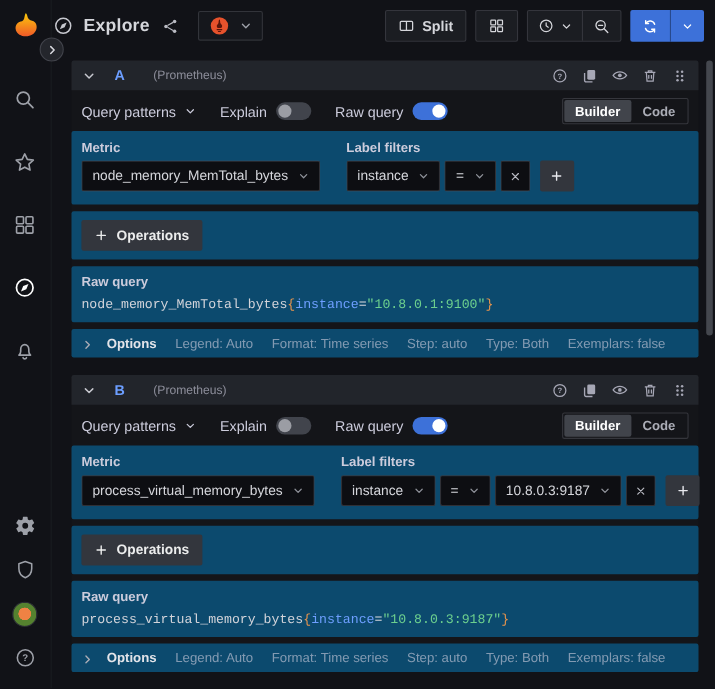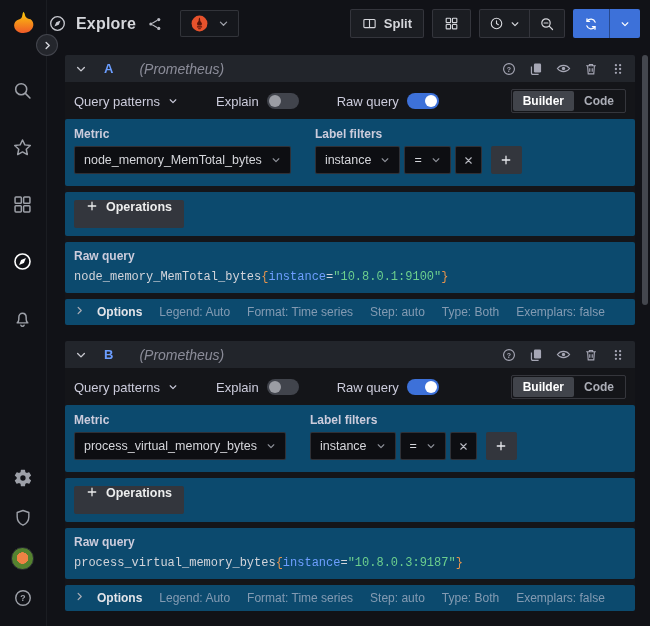--- a/index.html
+++ b/index.html
@@ -66,25 +66,25 @@
   .main { position:absolute; left:65px; top:55px; width:570px; }
   .qcard { background:#141519; border-radius:2px; }
   .qcard + .qcard { margin-top:16px; }
 
   .qhead {
     height:27px; background:#22252b; border-radius:2px 2px 0 0;
     display:flex; align-items:center; padding:0 10px; gap:0; cursor:pointer;
   }
   .qhead .collapse { background:none; border:0; color:#c7c8cf; cursor:pointer; padding:0; margin-right:17px; display:flex; }
   .ref-id { color:var(--ref-id-blue,#6c9eff); font-weight:700; font-size:13px; margin-right:26px; }
-  .ds-label { font-style:italic; font-size:14px; color:rgba(204,204,220,0.62); }
+  .ds-label { font-size:11px; color:rgba(204,204,220,0.62); }
   .qhead-actions { margin-left:auto; display:flex; align-items:center; gap:13px; }
   .qhead-actions button { background:none; border:0; color:rgba(204,204,220,0.78); cursor:pointer; padding:0; display:flex; }
 
-  .qtoolbar { display:flex; align-items:center; padding:7px 9px 6px; gap:38px; }
+  .qtoolbar { display:flex; align-items:center; padding:7px 9px 6px; gap:22px; }
   .linklike { background:none; border:0; color:#ccccdc; font-size:13px; display:flex; align-items:center; gap:8px; cursor:pointer; }
   .tgl-wrap { display:flex; align-items:flex-end; gap:8px; }
   .tgl-label { font-size:13px; color:#ccccdc; }
   .toggle { width:32px; height:16px; border-radius:8px; position:relative; cursor:pointer; border:0; }
   .toggle.off { background:#41444c; }
   .toggle.off::after { content:""; position:absolute; left:2px; top:2px; width:12px; height:12px; border-radius:50%; background:#9b9da4; }
   .toggle.on { background:var(--accent-blue,#3d71d9); }
   .toggle.on::after { content:""; position:absolute; right:2px; top:2px; width:12px; height:12px; border-radius:50%; background:#fff; }
   .seg { margin-left:auto; display:flex; align-items:center; border:1px solid rgba(204,204,220,0.18); border-radius:2px; padding:1px; }
   .seg button { background:transparent; border:0; border-radius:2px; padding:3px 10px; font-size:12px; font-weight:700; color:#abadb6; cursor:pointer; }
@@ -103,30 +103,30 @@
   .filters .select + .select { margin-left:4px; }
   .x-btn {
     height:28px; width:27px; margin-left:4px; display:flex; align-items:center; justify-content:center;
     background:#0d0e12; border:1px solid rgba(204,204,220,0.18); border-radius:2px; color:#b9bac2; cursor:pointer;
   }
   .plus-btn {
     height:28px; width:31px; margin-left:9px; display:flex; align-items:center; justify-content:center;
     background:#33363d; border:0; border-radius:2px; color:#e8e9ee; cursor:pointer;
   }
   .btn-secondary {
-    height:28px; display:flex; gap:8px; padding:0 12px;
+    height:28px; display:flex; align-items:center; gap:8px; padding:0 12px;
     background:#33363d; border:0; border-radius:2px; color:#eceded; font-size:12.5px; font-weight:600; cursor:pointer;
   }
   .raw-row { padding:7px 9px 9px; }
   .raw-label { font-size:12px; font-weight:700; color:#ccccdc; margin-bottom:5px; }
   .raw-code { font-family:"Liberation Mono", monospace; font-size:12px; color:#d3d4da; white-space:nowrap; }
   .tok-brace { color:var(--code-brace,#e5934d); }
   .tok-label { color:var(--code-label,#6e9fff); }
   .tok-string { color:var(--code-string,#6ccf8e); }
-  .opts-row { display:flex; align-items:flex-start; gap:0; padding:6px 9px; margin-bottom:0; }
+  .opts-row { display:flex; align-items:flex-end; gap:0; padding:6px 9px; margin-bottom:0; }
   .opts-row .chev-r { color:#abadb6; margin-right:12px; display:flex; }
   .opts-title { font-size:12px; font-weight:700; color:#e3e4e9; margin-right:17px; }
   .opt-item { font-size:12px; color:rgba(204,204,220,0.62); margin-right:17px; white-space:nowrap; }
 
   .scroll-thumb { position:absolute; right:2px; top:55px; width:6px; height:250px; border-radius:3px; background:#44474e; cursor:pointer; }
 </style>
 </head>
 <body>
 
 <aside class="sidebar">
@@ -508,20 +508,26 @@
             <svg class="chev" viewBox="0 0 16 16" width="10" height="10">
                 <path d="M3.5 6L8 10.5 12.5 6" fill="none" stroke="currentColor" stroke-width="1.8" stroke-linecap="round" stroke-linejoin="round"></path>
               </svg>
           </div>
           <div class="select">
             <span>=</span>
             <svg class="chev" viewBox="0 0 16 16" width="10" height="10">
                 <path d="M3.5 6L8 10.5 12.5 6" fill="none" stroke="currentColor" stroke-width="1.8" stroke-linecap="round" stroke-linejoin="round"></path>
               </svg>
           </div>
+          <div class="select">
+            <span>10.8.0.3:9187</span>
+            <svg class="chev" viewBox="0 0 16 16" width="10" height="10">
+                <path d="M3.5 6L8 10.5 12.5 6" fill="none" stroke="currentColor" stroke-width="1.8" stroke-linecap="round" stroke-linejoin="round"></path>
+              </svg>
+          </div>
           <button class="x-btn">
             <svg viewBox="0 0 16 16" width="11" height="11">
                 <path d="M4 4l8 8M12 4l-8 8" stroke="currentColor" stroke-width="1.6" stroke-linecap="round"></path>
               </svg>
           </button>
           <button class="plus-btn">
             <svg viewBox="0 0 16 16" width="12" height="12">
                 <path d="M8 3v10M3 8h10" stroke="currentColor" stroke-width="1.7" stroke-linecap="round"></path>
               </svg>
           </button>

